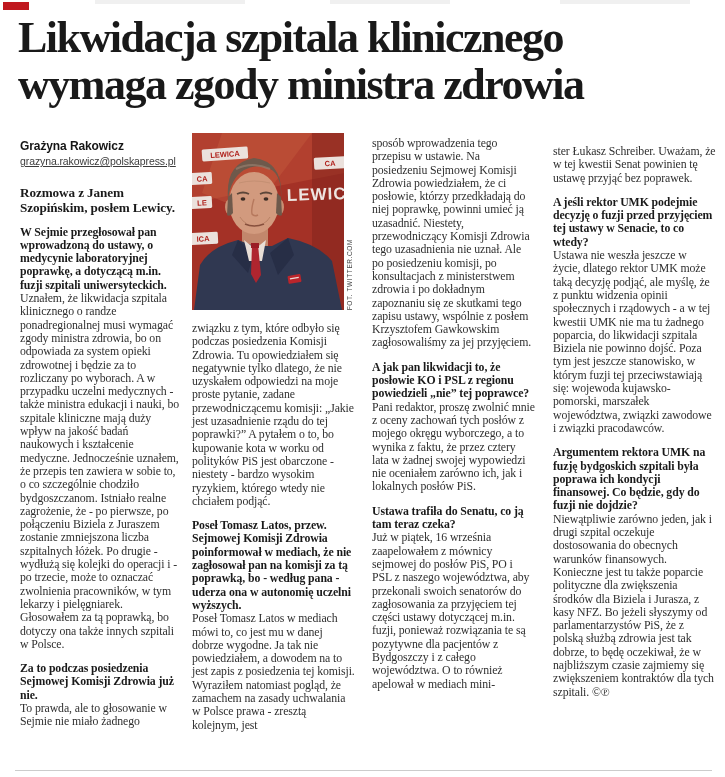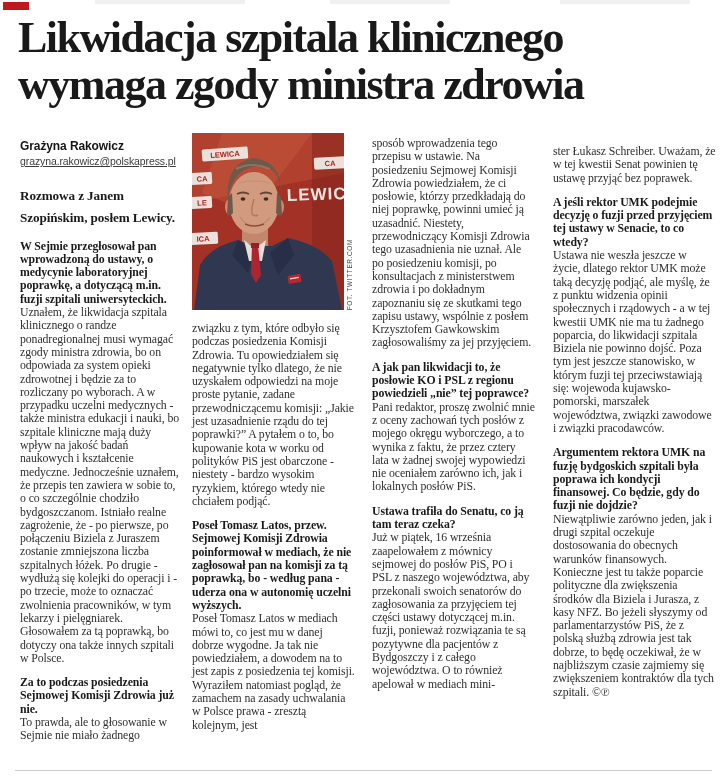--- a/index.html
+++ b/index.html
@@ -18,21 +18,21 @@
     position:absolute; top:137px; width:163px;
     font-size:11.8px; line-height:13.3px; letter-spacing:-0.1px;
     text-align:left;
   }
   .col-1 { left:20px;  top:140px; }
   .col-2 { left:192px; padding-top:185px; }
   .col-3 { left:372px; }
   .col-4 { left:553px; }
   .byline-name { font-family:"Liberation Sans", sans-serif; font-weight:bold; font-size:12px; color:#151515; }
   .byline-email { font-family:"Liberation Sans", sans-serif; font-size:10.5px; color:#3c3c3c; margin-top:2px;text-decoration:underline; }
-  p.lead { font-weight:bold; font-size:13.2px; line-height:22px; color:#1a1a1a; margin:16px 0 0 0; }
+  p.lead { font-weight:bold; font-size:13.2px; line-height:15px; color:#1a1a1a; margin:16px 0 0 0; }
   p.q { font-weight:bold; color:#1a1a1a; margin:11px 0 0 0; }
   p.a { margin:0; color:#2f2f2f; }
   .photo-box { position:absolute; left:192px; top:133px; width:152px; height:177px; overflow:hidden; }
   .photo-caption-strip {
     position:absolute; left:344px; top:133px; width:10px; height:177px;
     display:flex; flex-direction:column; justify-content:flex-end; align-items:center;
   }
   .photo-caption-strip span {
     writing-mode:vertical-rl; transform:rotate(180deg);
     font-family:"Liberation Sans", sans-serif; font-size:6.5px; letter-spacing:.6px; color:#4a4a4a;

